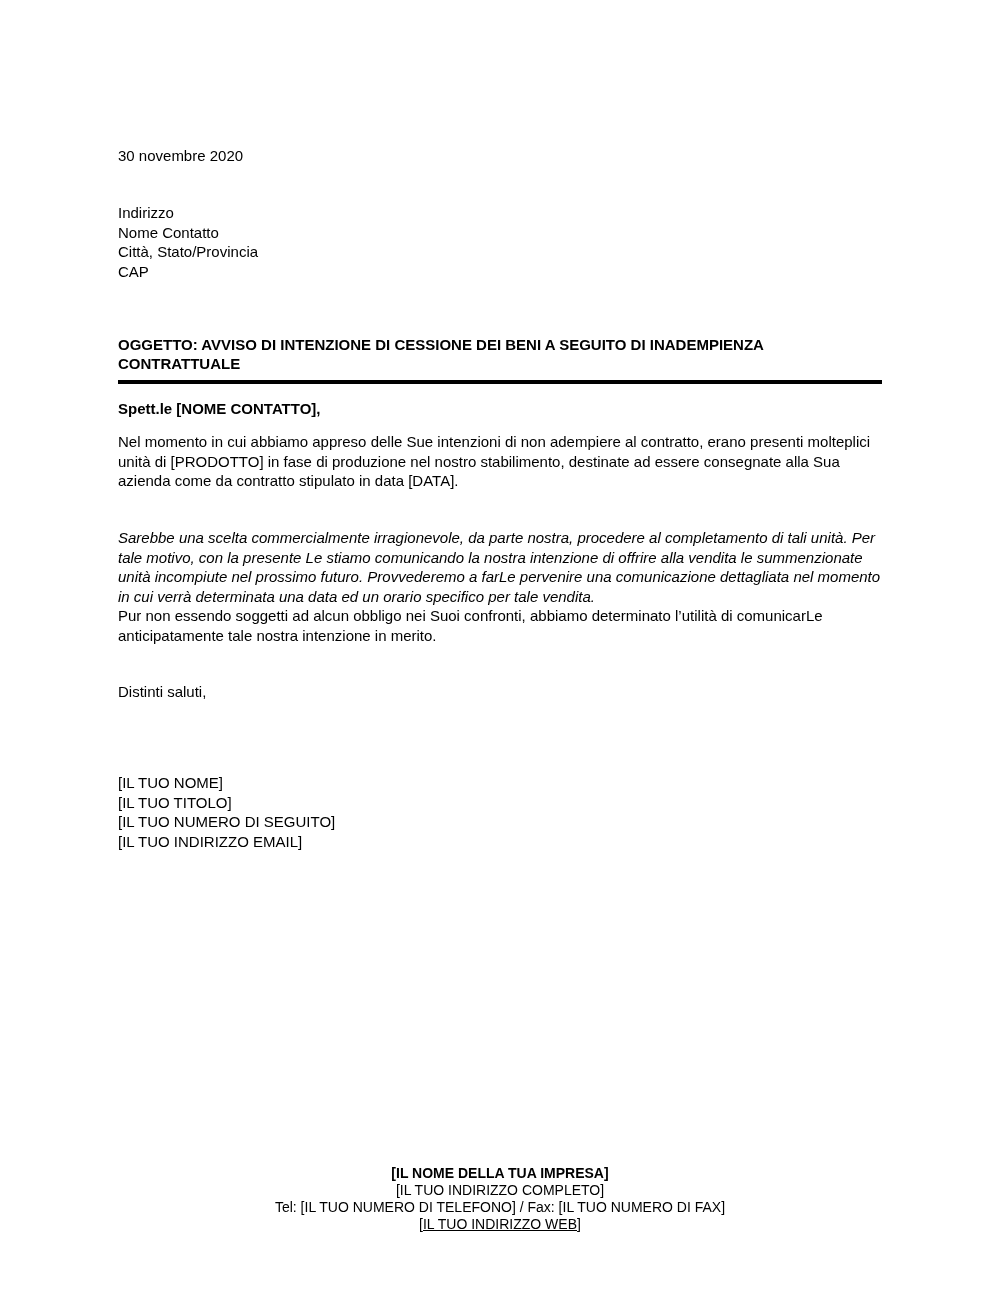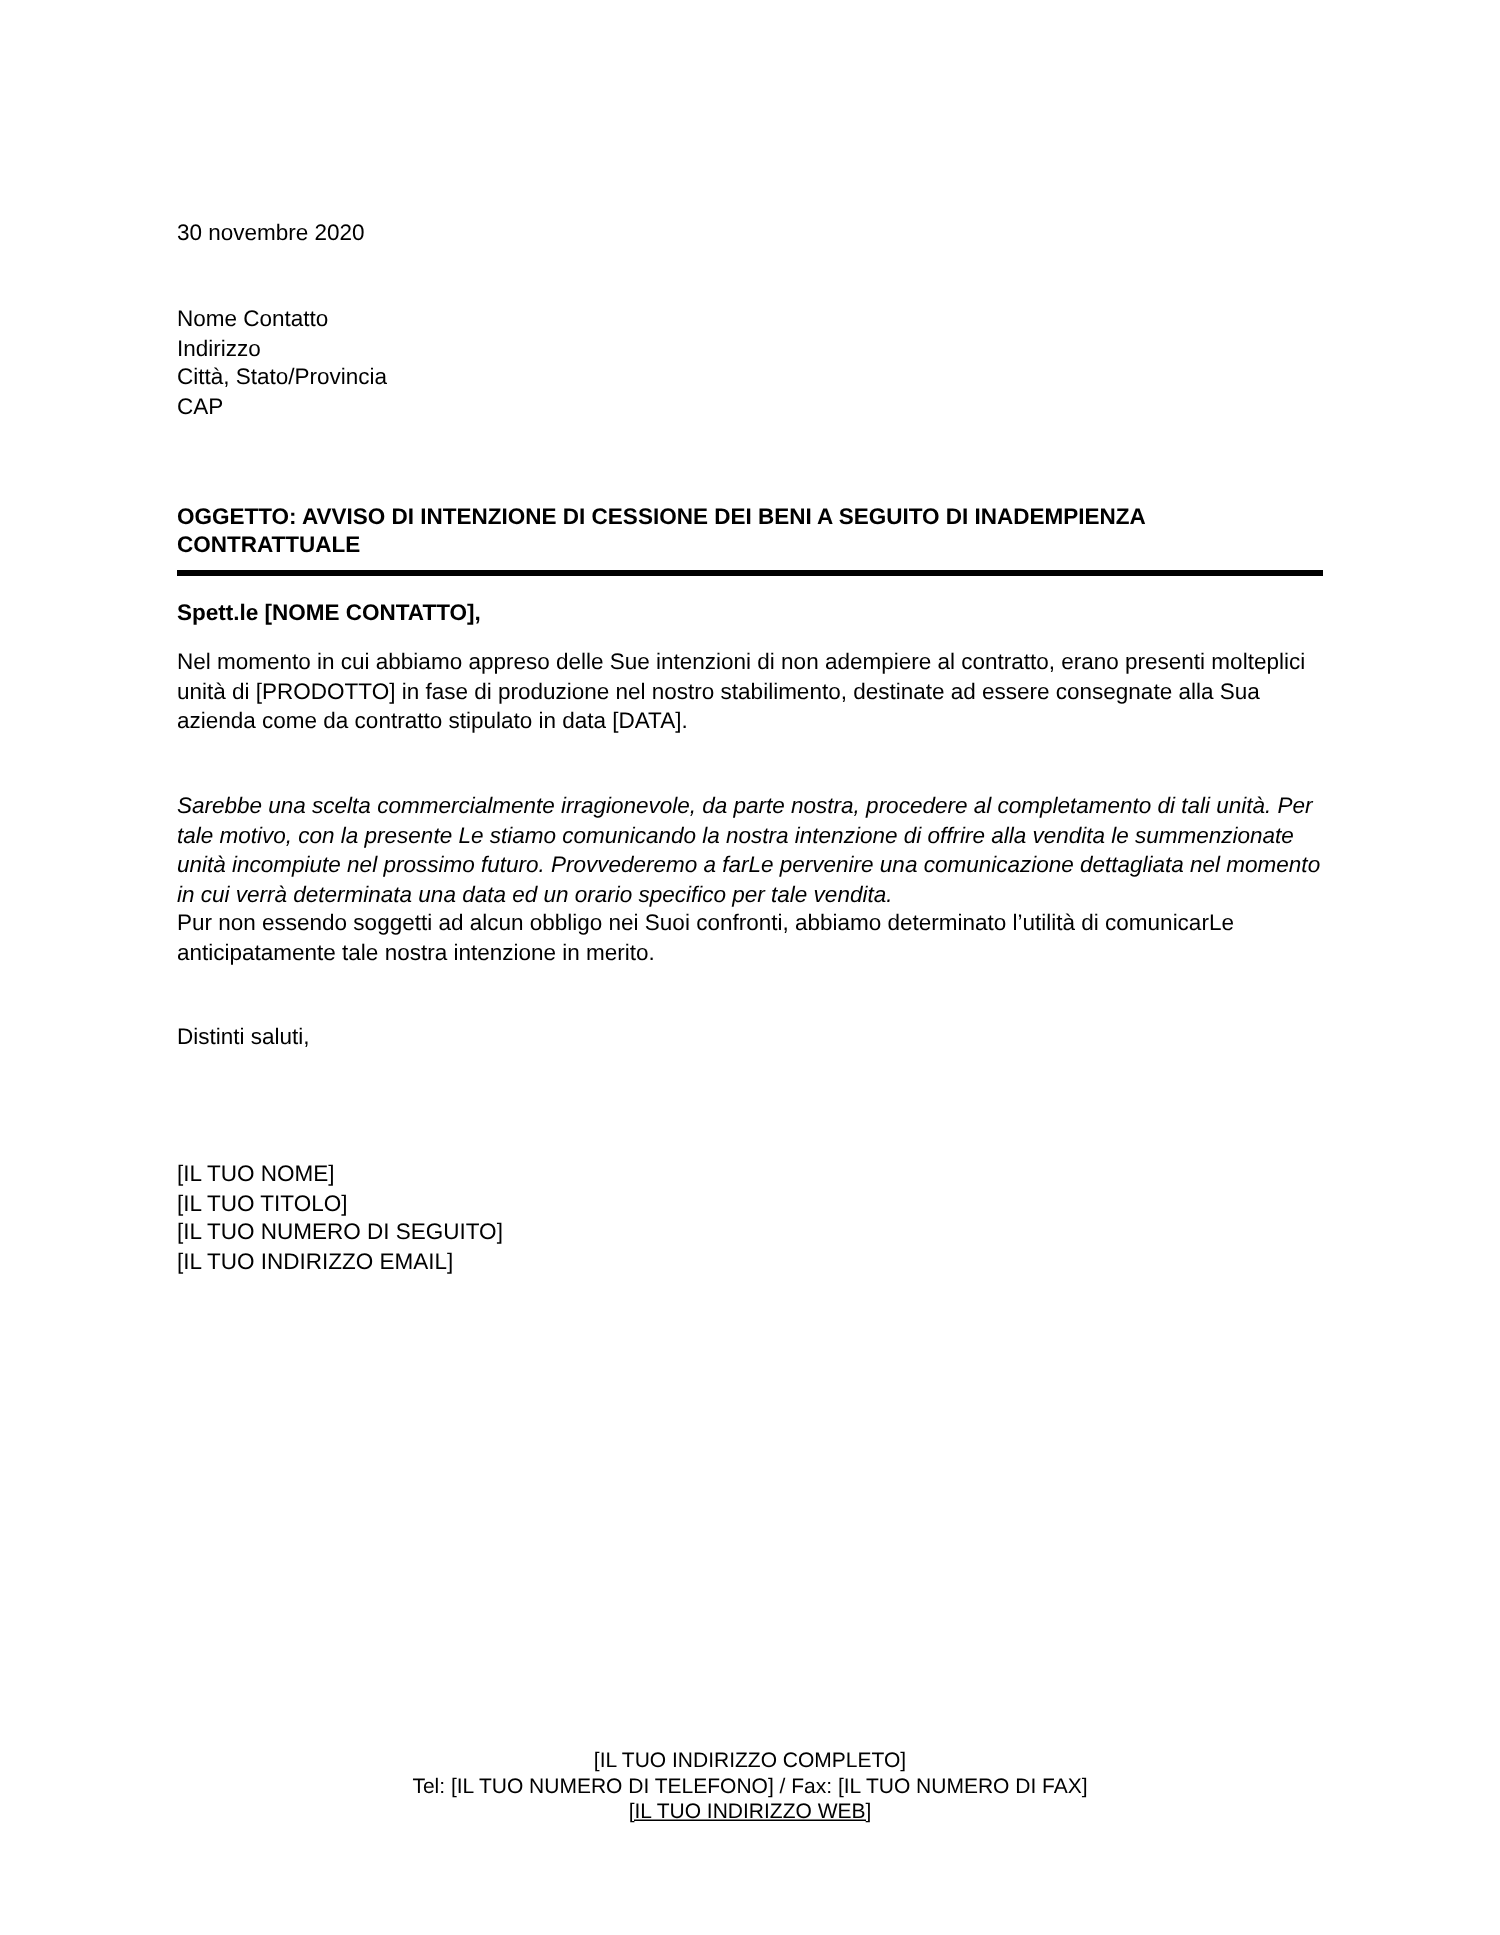--- a/index.html
+++ b/index.html
@@ -55,22 +55,22 @@
 </style>
 </head>
 <body>
 
 <div class="page">
   <div class="content">
 
     <div class="date">30 novembre 2020</div>
 
     <div class="recipient">
+      <div>Indirizzo</div>
       <div>Nome Contatto</div>
-      <div>Indirizzo</div>
       <div>Città, Stato/Provincia</div>
       <div>CAP</div>
     </div>
 
     <div class="subject">OGGETTO: AVVISO DI INTENZIONE DI CESSIONE DEI BENI A SEGUITO DI INADEMPIENZA CONTRATTUALE</div>
     <div class="rule"></div>
 
     <div class="salutation">Spett.le [NOME CONTATTO],</div>
 
     <p class="para-1">Nel momento in cui abbiamo appreso delle Sue intenzioni di non adempiere al contratto, erano presenti molteplici unità di [PRODOTTO] in fase di produzione nel nostro stabilimento, destinate ad essere consegnate alla Sua azienda come da contratto stipulato in data [DATA].</p>
@@ -82,19 +82,20 @@
     <div class="signature">
       <div>[IL TUO NOME]</div>
       <div>[IL TUO TITOLO]</div>
       <div>[IL TUO NUMERO DI SEGUITO]</div>
       <div>[IL TUO INDIRIZZO EMAIL]</div>
     </div>
 
   </div>
 
   <div class="footer">
+    <div class="company">[IL NOME DELLA TUA IMPRESA]</div>
     <div>[IL TUO INDIRIZZO COMPLETO]</div>
     <div>Tel: [IL TUO NUMERO DI TELEFONO] / Fax: [IL TUO NUMERO DI FAX]</div>
     <div>
       <a href="#">[IL TUO INDIRIZZO WEB]</a>
     </div>
   </div>
 </div>
 
 </body></html>

